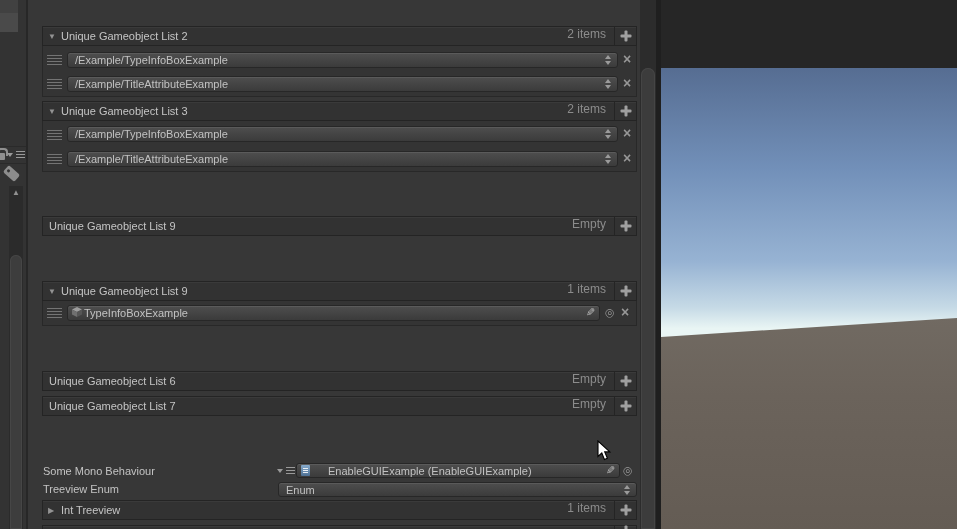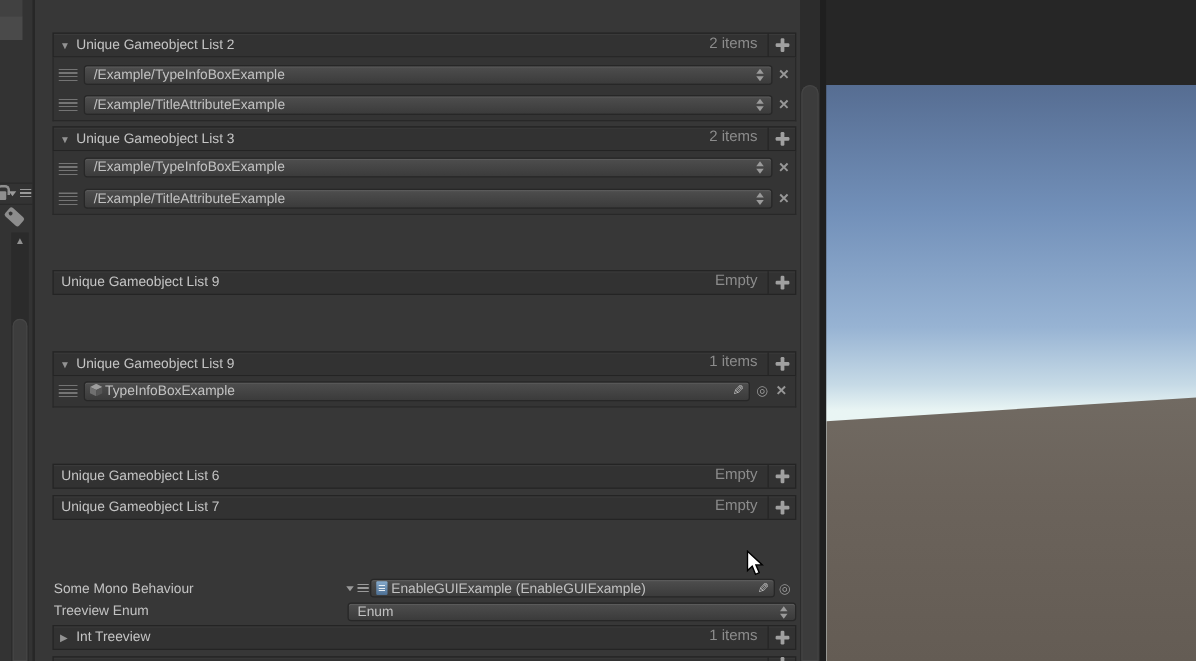--- a/index.html
+++ b/index.html
@@ -212,21 +212,21 @@
         </span>
     </div>
 
     <span class="row-label" style="top:465px">Some Mono Behaviour</span>
     <div class="preset mono-preset">
       <span class="ptri"></span>
       <span class="plines"></span>
     </div>
     <div class="field" style="left:268px;top:463px;width:324px;height:15px">
       <span class="script-icon"></span>
-      <span class="ftext" style="padding-left:3px">EnableGUIExample (EnableGUIExample)</span>
+      <span class="ftext" style="padding-left:18px">EnableGUIExample (EnableGUIExample)</span>
       <span class="pen">✎</span>
     </div>
     <span class="picker" style="left:595px;top:464px">◎</span>
 
     <span class="row-label" style="top:483px">Treeview Enum</span>
     <div class="field" style="left:250px;top:482px;width:359px;height:15px">
       <span class="ftext">Enum</span>
       <span class="updown">
           <i class="tri-up"></i>
           <i class="tri-down"></i>

